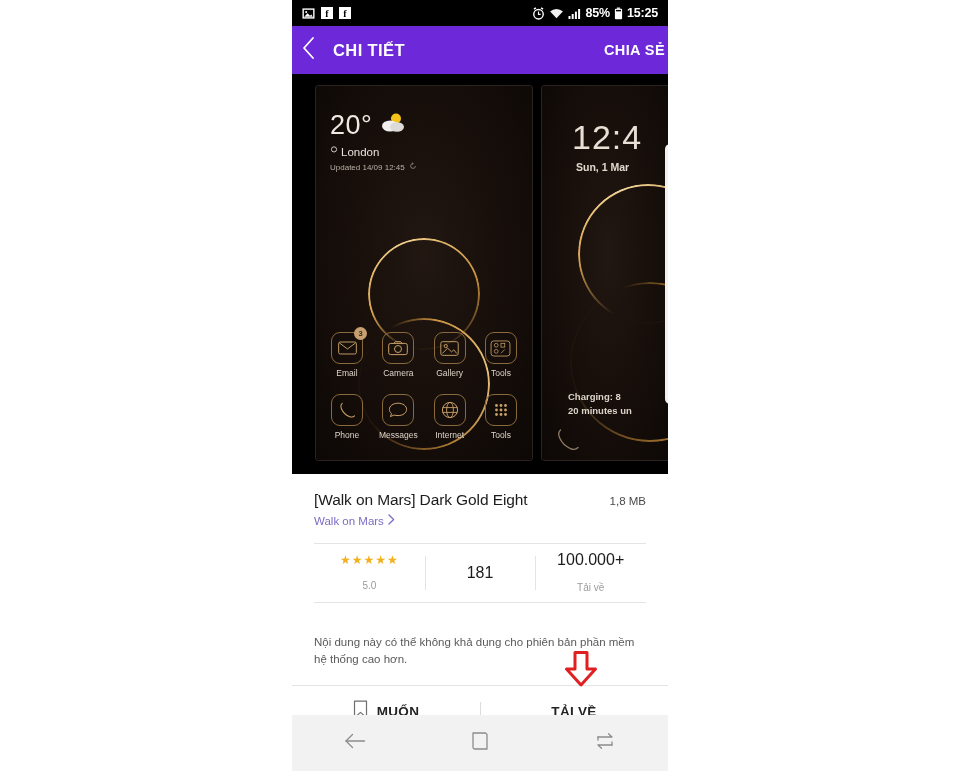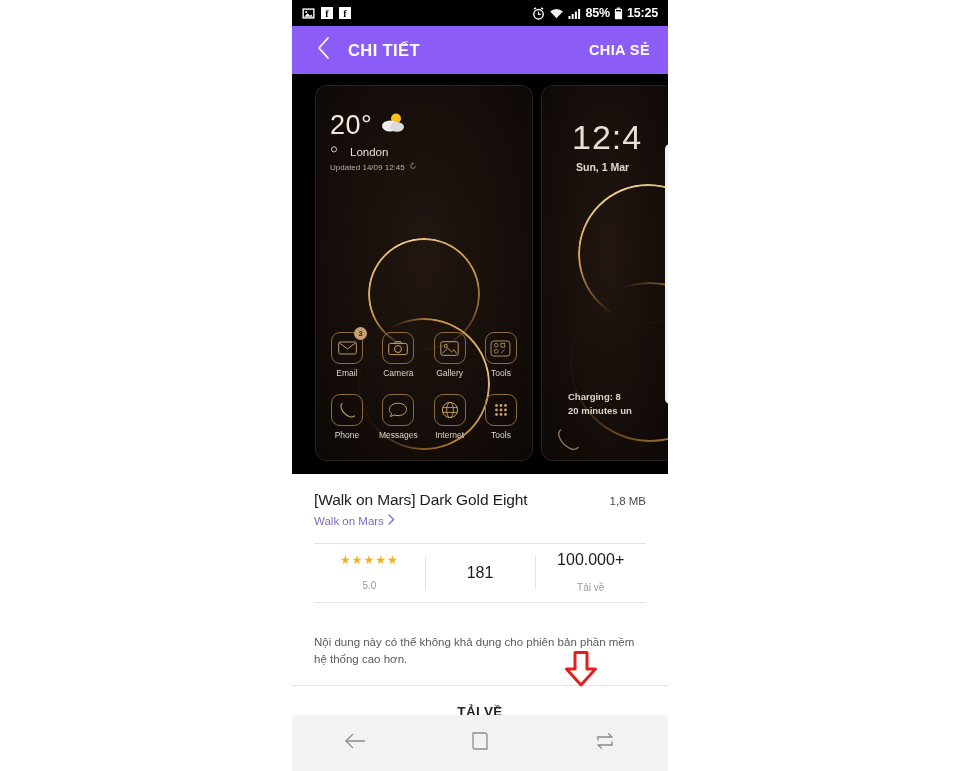--- a/index.html
+++ b/index.html
@@ -57,24 +57,24 @@
     font-weight: bold;
     font-family: "Liberation Serif", serif;
     display: flex; align-items: flex-end; justify-content: center;
     line-height: 1;
   }
 
   
   .appbar {
     position: relative;
     height: 48px;
-    background: #8b5cf6;
+    background: #6d28d9;
     display: flex;
     align-items: center;
-    padding: 0 18px;
+    padding: 0 3px;
   }
   .appbar-back {
     width: 26px; height: 26px;
     display: flex; align-items: center; justify-content: center;
     cursor: pointer;
   }
   .appbar-title {
     color: #ffffff;
     font-size: 16.5px;
     font-weight: bold;
@@ -103,21 +103,21 @@
     height: 100%;
     display: flex;
     gap: 10px;
     padding-left: 24px;
   }
   .card {
     position: relative;
     flex: 0 0 auto;
     width: 216px;
     height: 100%;
-    border-radius: 11px;
+    border-radius: 3px;
     overflow: hidden;
     background: radial-gradient(ellipse at 50% 45%, #221711 0%, #160e0a 55%, #0d0806 100%);
     box-shadow: 0 0 0 1px #2a2320;
   }
   .card.peek { width: 132px; padding-left: 24px; }
 
   
   .weather {
     position: absolute;
     left: 14px; top: 26px;
@@ -126,21 +126,21 @@
   .weather-top { display: flex; align-items: flex-start; gap: 6px; }
   .weather-temp {
     font-size: 27px;
     font-weight: 300;
     line-height: 1;
     letter-spacing: 0.5px;
   }
   .weather-city {
     font-size: 11.5px;
     margin-top: 7px;
-    display: flex; align-items: center; gap: 12px;
+    display: flex; align-items: center; gap: 3px;
     color: #e6e0d9;
   }
   .weather-updated {
     font-size: 8px;
     color: #b8b0a6;
     margin-top: 4px;
     display: flex; align-items: center; gap: 4px;
   }
 
   .ring {
@@ -668,20 +668,28 @@
         </div>
       </div>
 
       <div class="hr" style="margin-top:0"></div>
 
       <div class="notice">Nội dung này có thể không khả dụng cho phiên bản phần mềm hệ thống cao hơn.</div>
     </div>
 
     <div class="actionbar">
       <div class="action">
+        <span>
+          <svg width="15" height="19" viewBox="0 0 15 19">
+            <path d="M1.5 1.2 H13.5 V17.6 L7.5 12.4 L1.5 17.6 Z" fill="none" stroke="#6e6e6e" stroke-width="1.2" stroke-linejoin="round"></path>
+          </svg>
+        </span>
+        <span class="action-label">MUỐN</span>
+      </div>
+      <div class="action">
         <span class="action-label">TẢI VỀ</span>
       </div>
 
       <div class="red-arrow">
         <svg width="34" height="36" viewBox="0 0 34 36">
           <path d="M11 1.5 H23 V18 H31.5 L17 34 L2.5 18 H11 Z" fill="#ffffff" stroke="#e02020" stroke-width="3" stroke-linejoin="round"></path>
         </svg>
       </div>
     </div>
 

